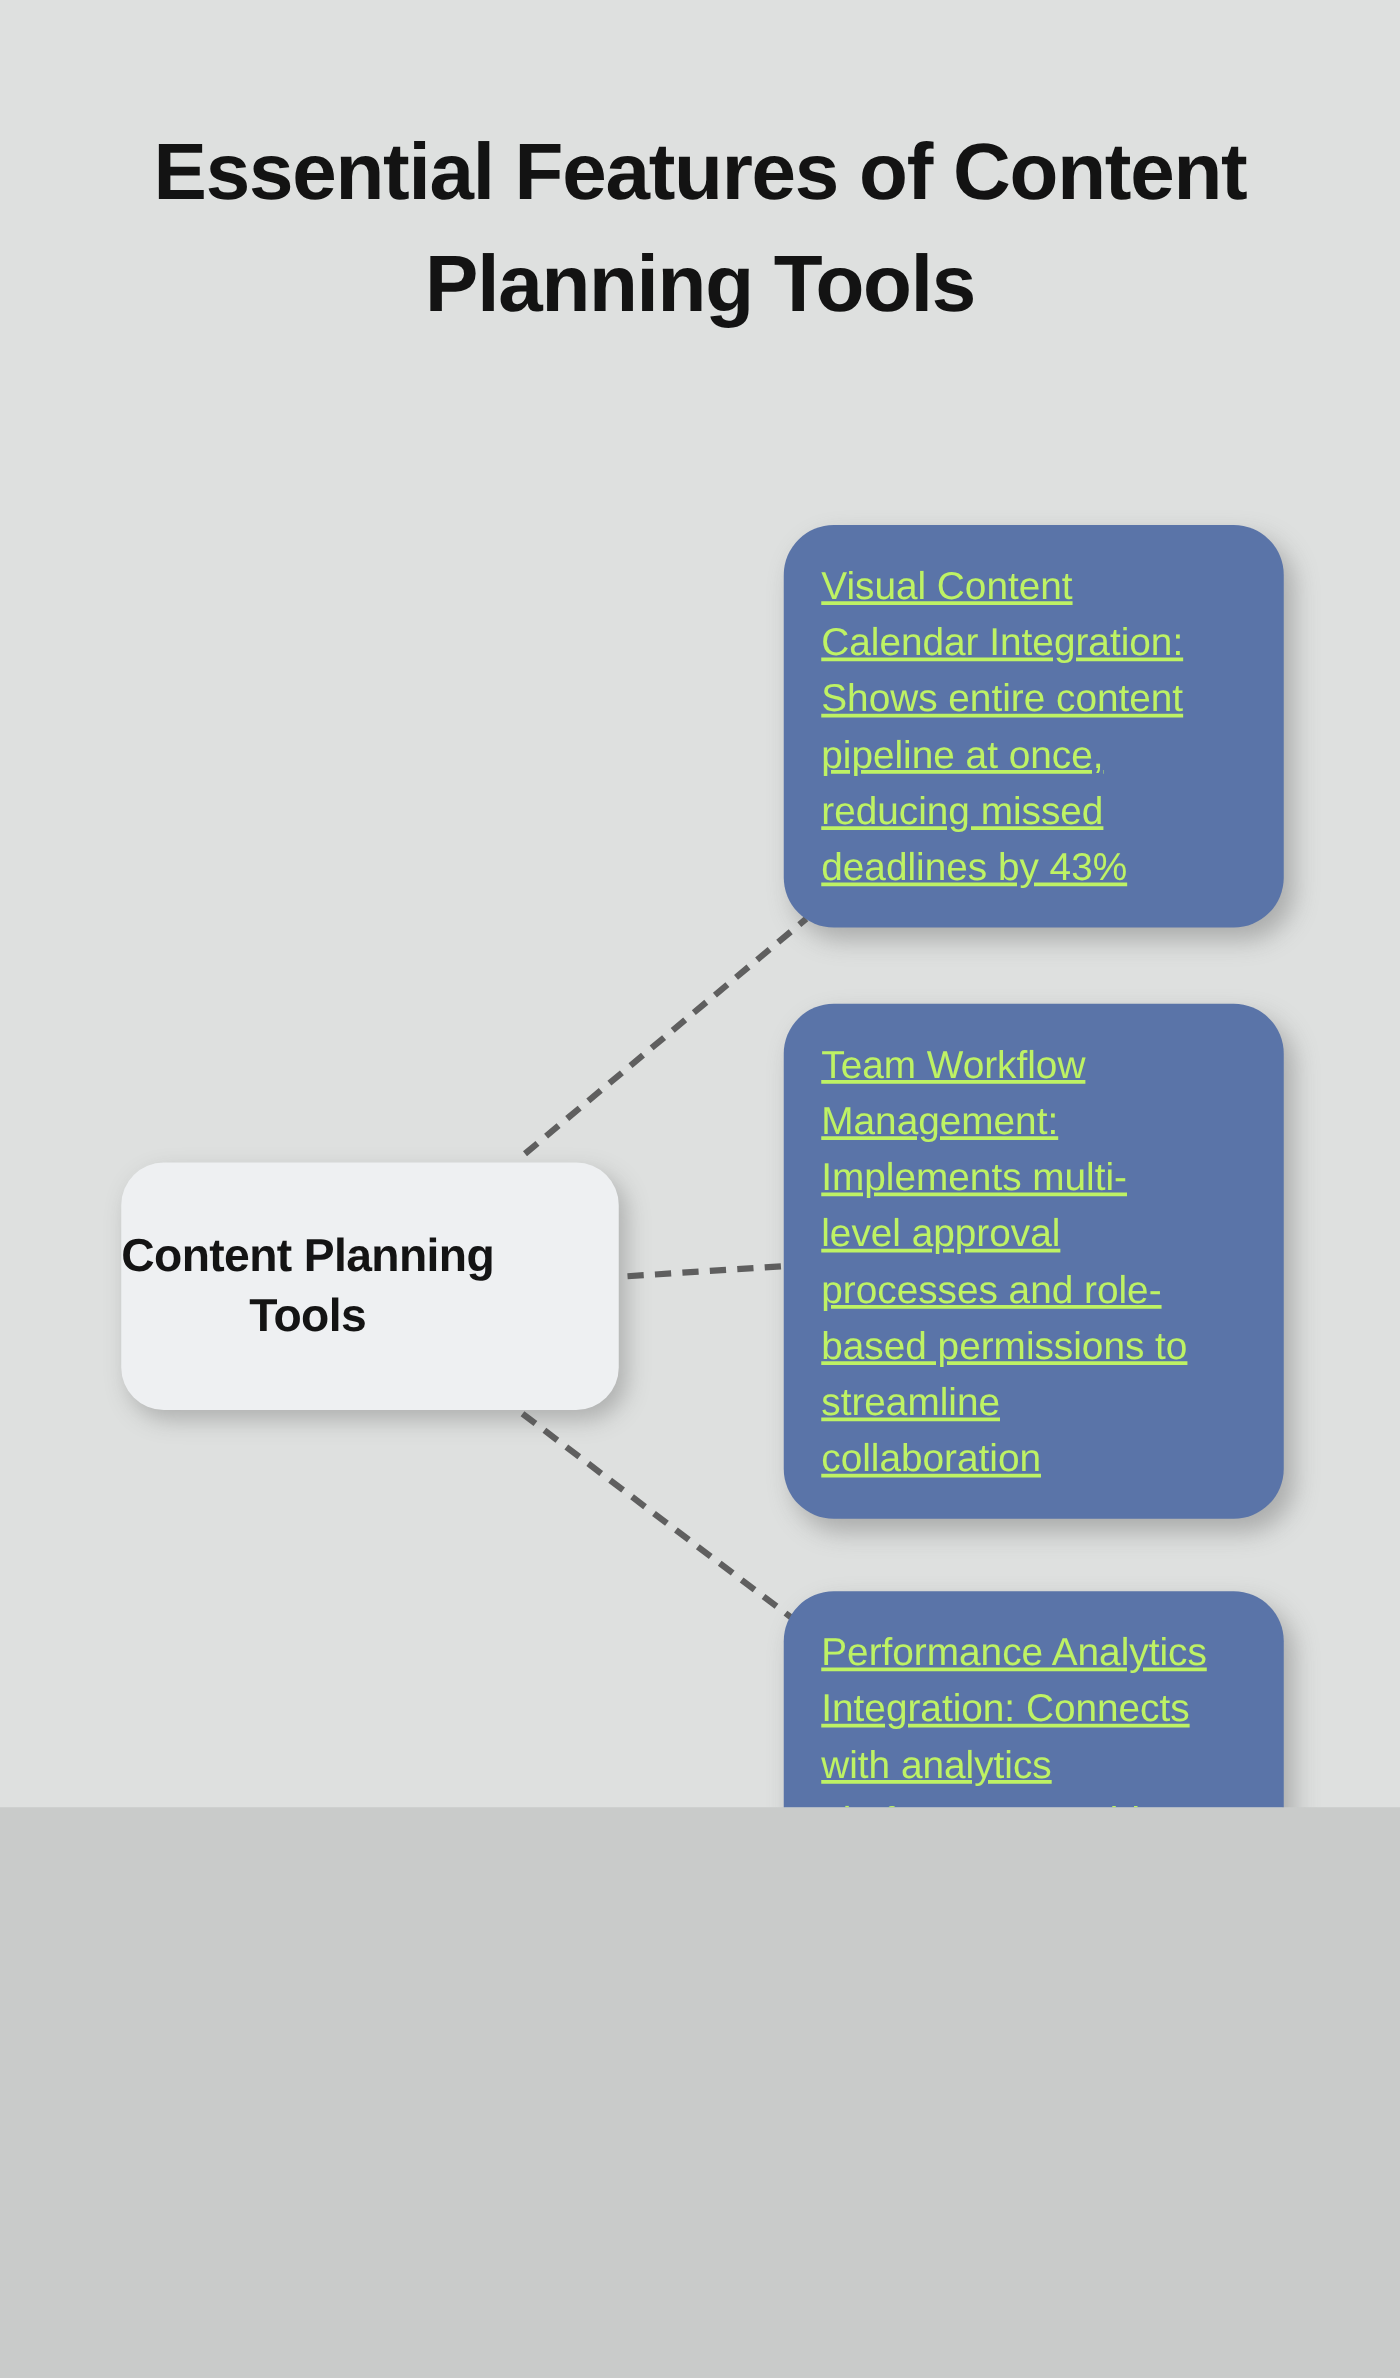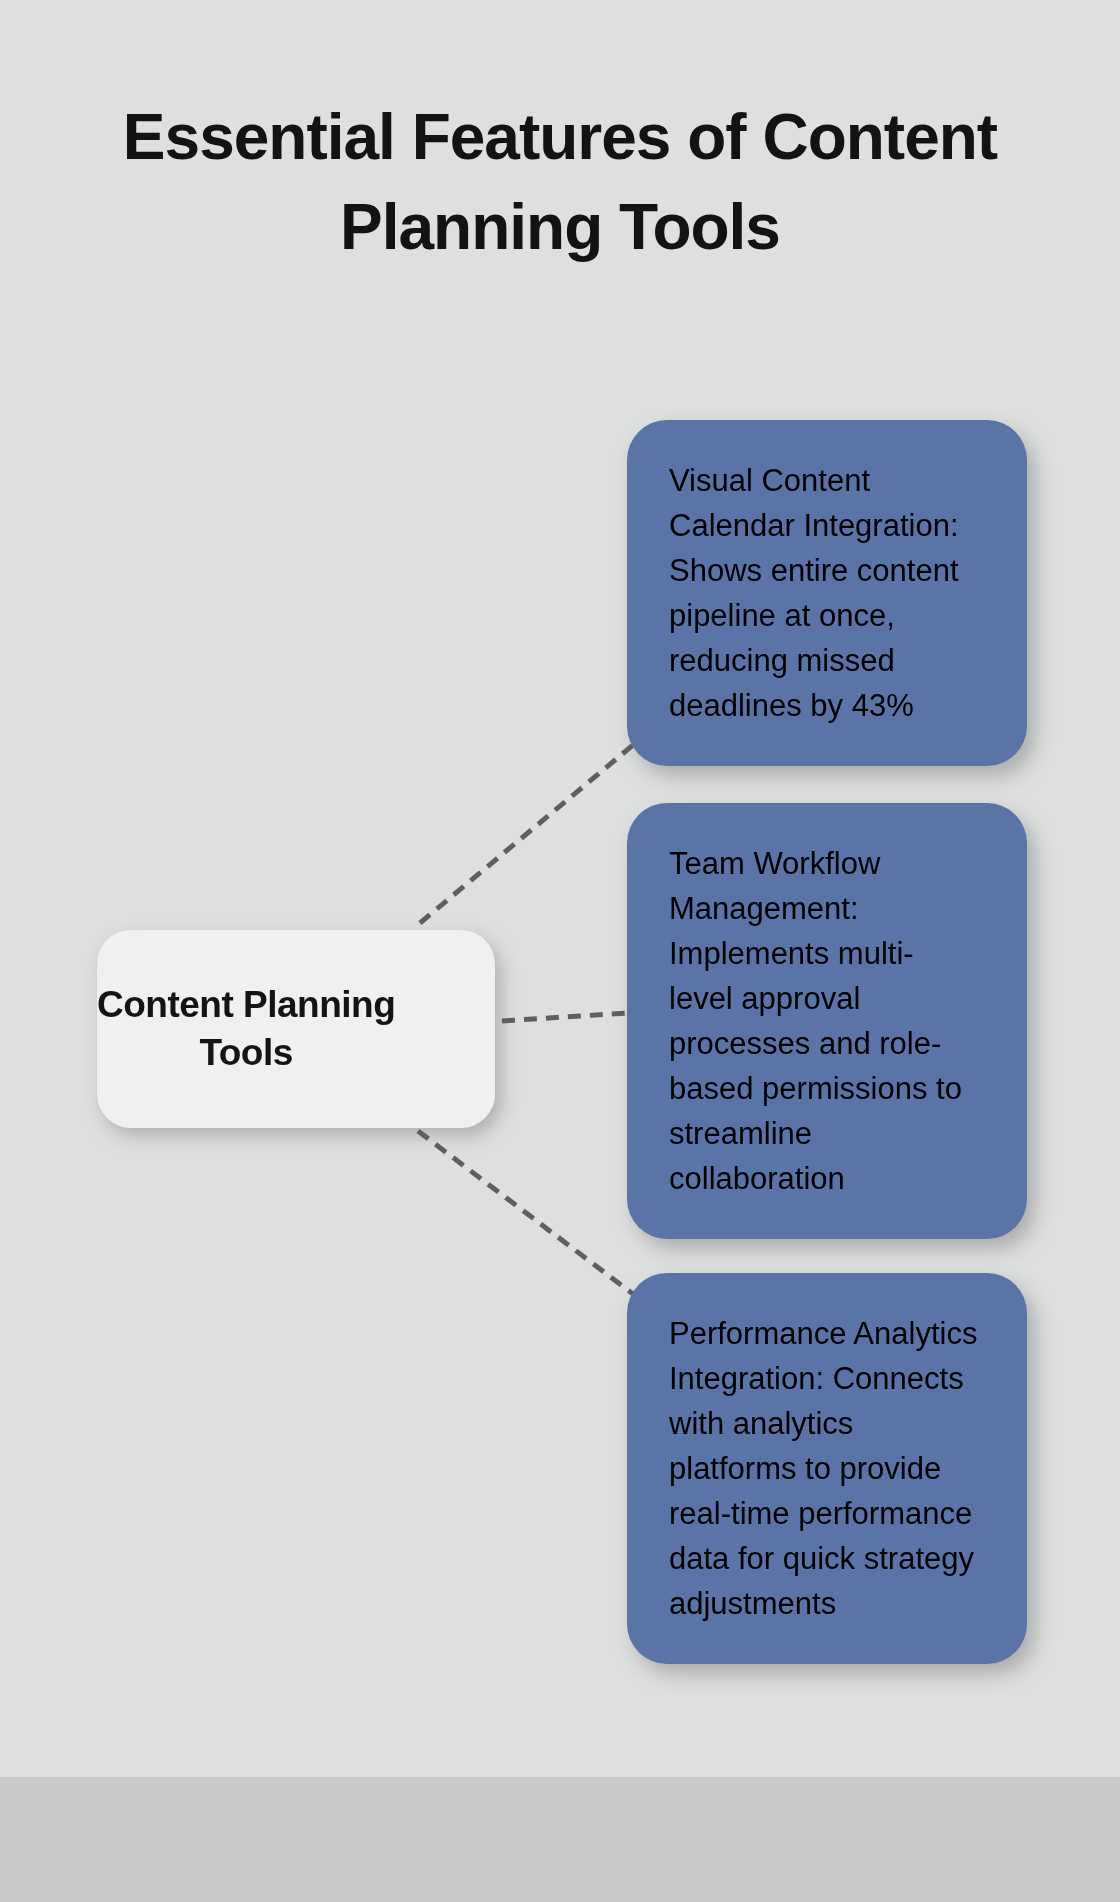--- a/index.html
+++ b/index.html
@@ -3,21 +3,21 @@
 <meta charset="utf-8">
 <style>
   html, body {
     margin: 0;
     padding: 0;
     background: #c9cbca;
   }
   .canvas {
     position: relative;
     width: 1120px;
-    height: 1777px;
+    height: 1446px;
     background: #dee0df;
     overflow: hidden;
     font-family: "Liberation Sans", sans-serif;
   }
   .title {
     position: absolute;
     top: 92px;
     left: 0;
     width: 1120px;
     margin: 0;
@@ -61,25 +61,26 @@
     position: absolute;
     left: 627px;
     width: 400px;
     box-sizing: border-box;
     background: #5a74a8;
     border-radius: 40px;
     box-shadow: 8px 10px 20px rgba(95, 95, 95, 0.40);
     padding: 26px 26px 26px 30px;
   }
   .card p {
-    margin: 12px;
+    margin: 0;
     font-size: 31px;
     line-height: 45px;
-    color: #000000;
+    color: #bef264;
     white-space: pre-line;
+    text-decoration: underline;
   }
   .card-1 { top: 420px; min-height: 320px; }
   .card-2 { top: 803px; min-height: 409px; }
   .card-3 { top: 1273px; min-height: 369px; }
   .logo {
     position: absolute;
     left: 822px;
     top: 1769px;
     font-size: 60px;
     font-weight: 400;

